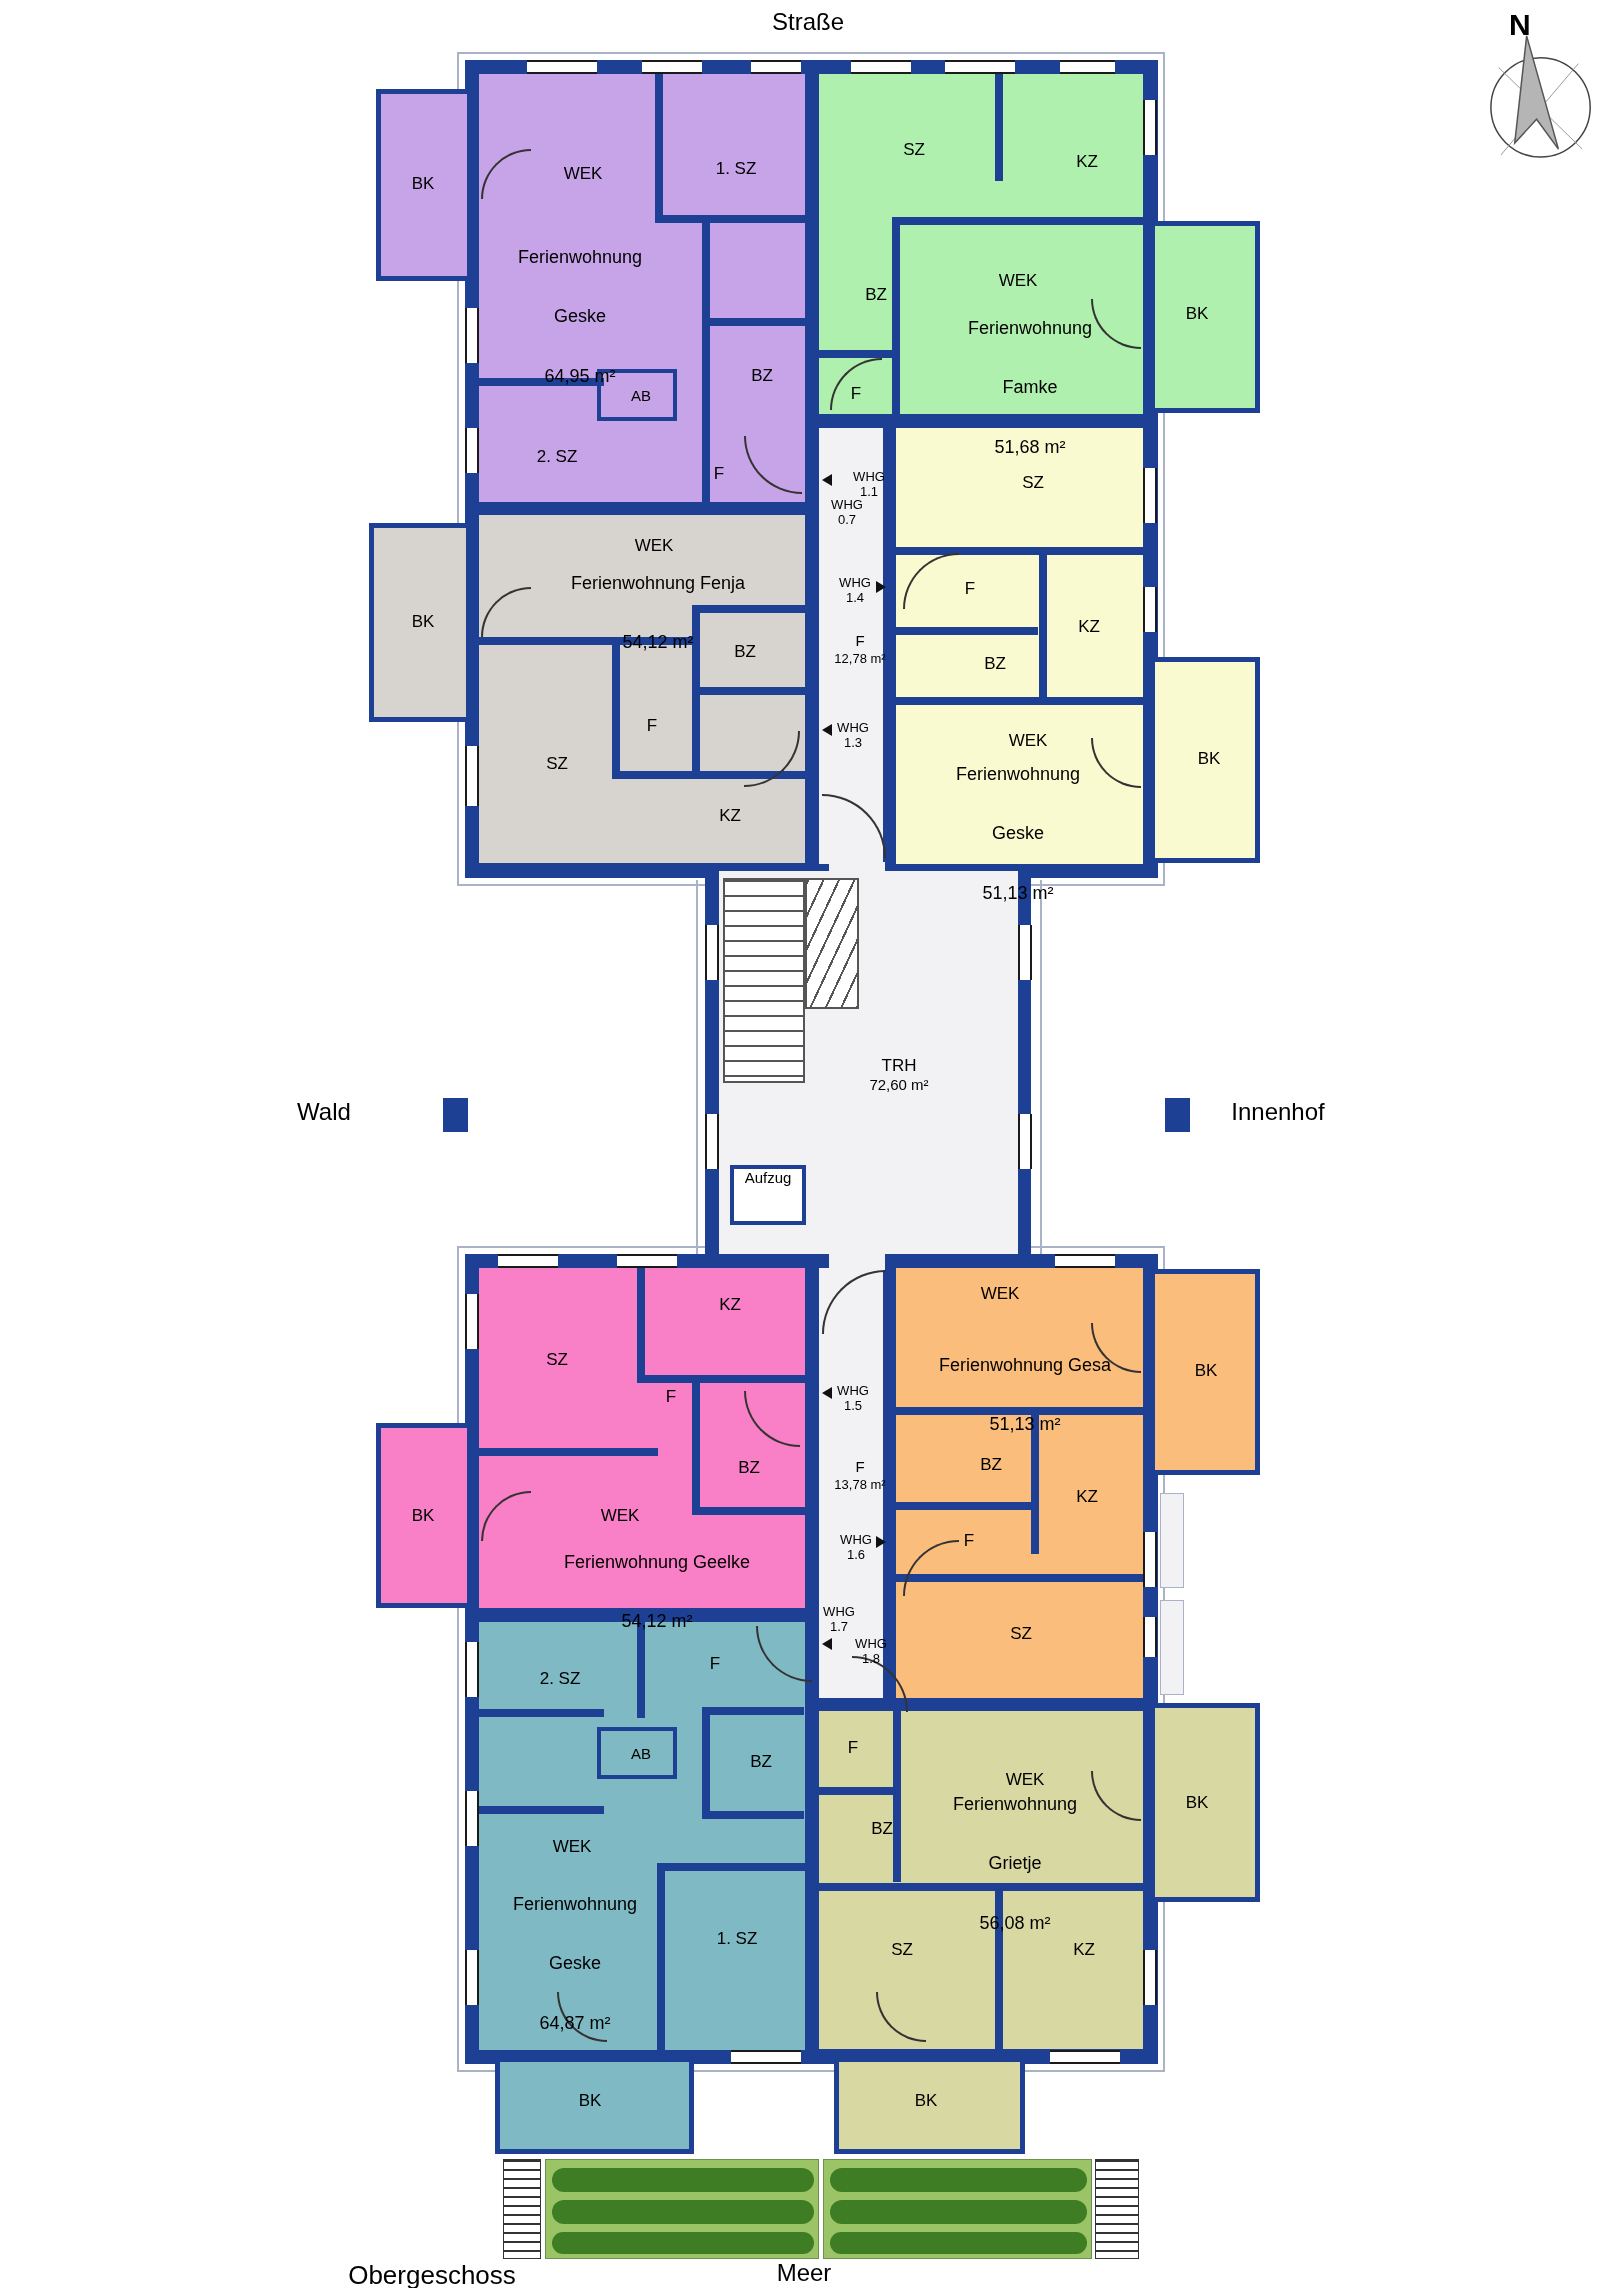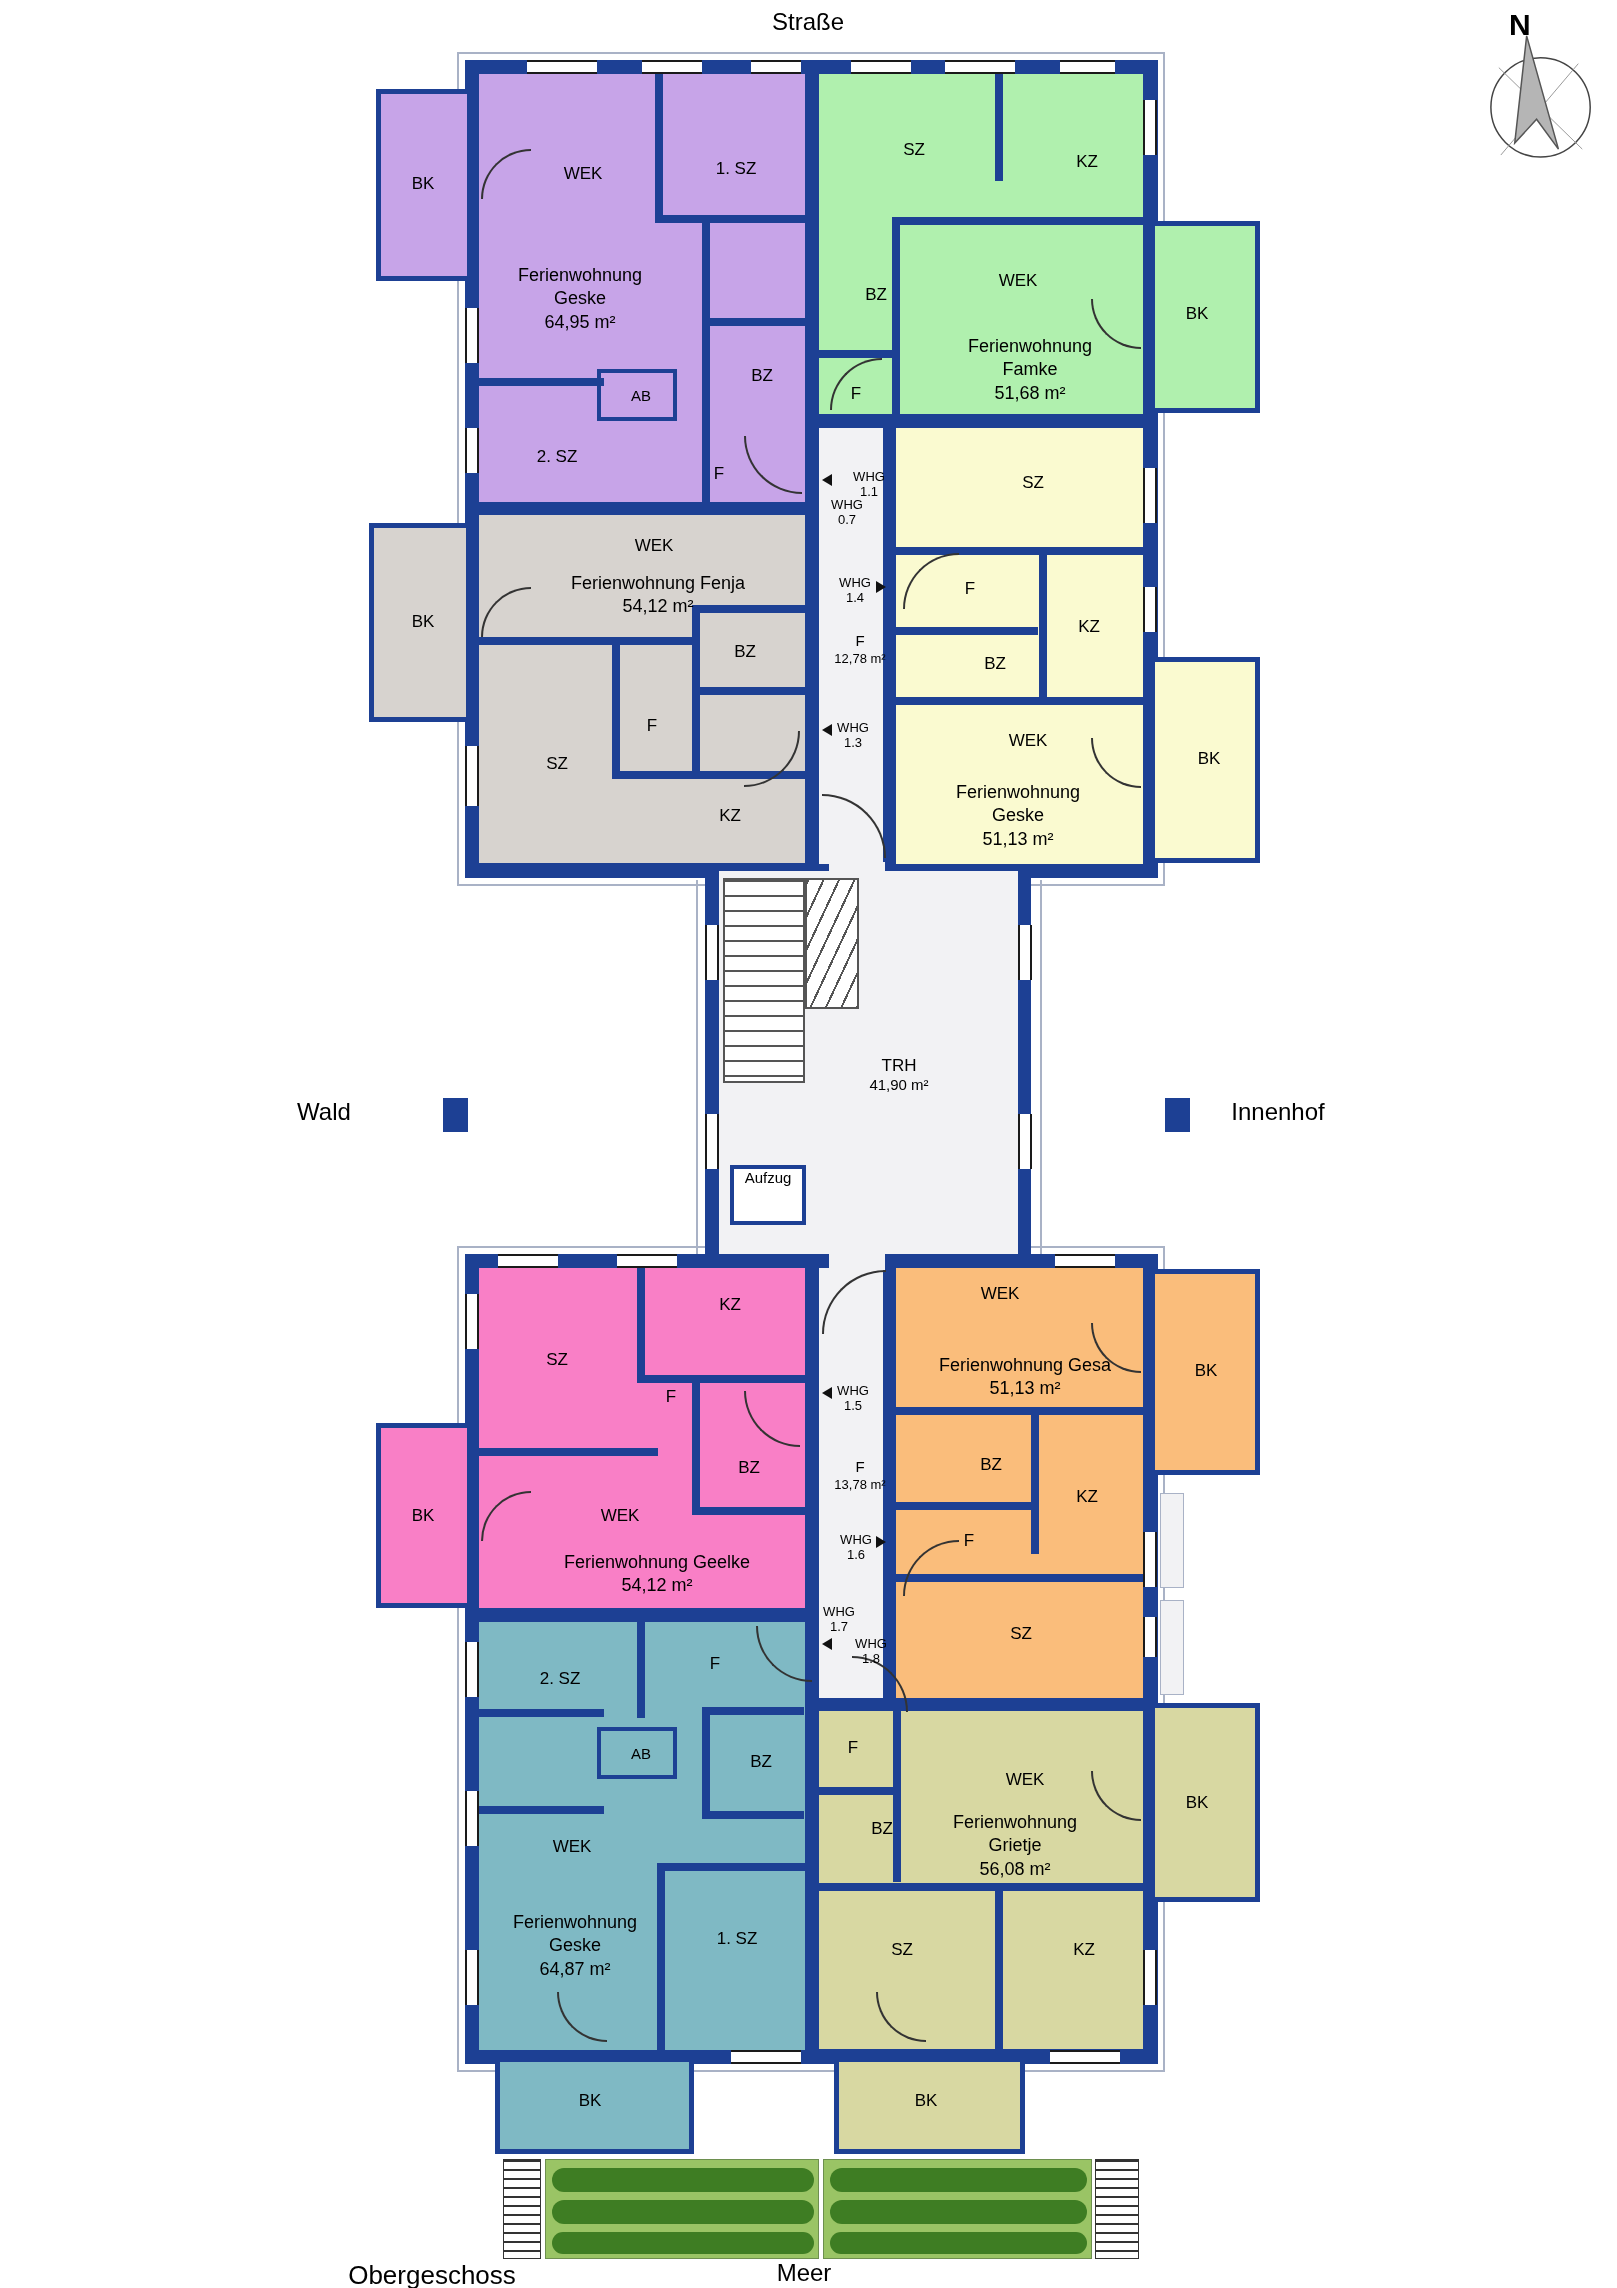--- a/index.html
+++ b/index.html
@@ -23,21 +23,21 @@
   .hatch    { position:absolute; background:#fff; background-image:repeating-linear-gradient(to bottom,#333 0 2px,transparent 2px 9px); border:1px solid #333; }
   .elevator { position:absolute; background:#fff; border:4px solid var(--wall); display:flex; align-items:flex-start; justify-content:center; font-size:15px; }
   .marker   { position:absolute; background:var(--wall); }
   .garden   { position:absolute; background:var(--garden); border:1px solid #6d8f4f; }
   .hedge    { position:absolute; background:var(--hedge); border-radius:12px; }
   .shaft    { position:absolute; background:var(--floor); border:1px solid var(--outline); }
 
   .lbl      { position:absolute; transform:translate(-50%,-50%); font-size:17px; white-space:nowrap; text-align:center; z-index:6; }
   .big-lbl  { position:absolute; transform:translate(-50%,-50%); font-size:24px; white-space:nowrap; z-index:6; }
   .apt-name { position:absolute; transform:translate(-50%,-50%); font-size:18px; text-align:center; line-height:1.3; white-space:nowrap; z-index:6; }
-  .apt-name .line { display:block; }
+  .apt-name .line { display:block;margin-top:36px; }
   .whg      { position:absolute; transform:translate(-50%,-50%); font-size:13px; width:38px; text-align:center; line-height:1.15; z-index:6; }
   .hall-lbl { position:absolute; transform:translate(-50%,-50%); font-size:15px; text-align:center; line-height:1.25; white-space:nowrap; z-index:6; }
   .hall-lbl .sub { display:block; font-size:13px; }
   .tri-l { position:absolute; width:0; height:0; border-top:6px solid transparent; border-bottom:6px solid transparent; border-right:10px solid #111; z-index:6; }
   .tri-r { position:absolute; width:0; height:0; border-top:6px solid transparent; border-bottom:6px solid transparent; border-left:10px solid #111; z-index:6; }
 </style>
 </head>
 <body>
 
 <div id="plan">
@@ -240,21 +240,21 @@
   <div class="whg" style="left:847px;top:513px">WHG 0.7</div>
   <div class="whg" style="left:855px;top:591px">WHG 1.4</div>
   <div class="whg" style="left:853px;top:736px">WHG 1.3</div>
   <div class="hall-lbl" style="left:860px;top:649px">
     <span>F</span>
     <span class="sub">12,78 m²</span>
   </div>
 
   <div class="hall-lbl" style="left:899px;top:1075px;font-size:17px">
     <span>TRH</span>
-    <span class="sub" style="font-size:15px">41,90 m²</span>
+    <span class="sub" style="font-size:15px">72,60 m²</span>
   </div>
 
   <div class="lbl" style="left:730px;top:1305px">KZ</div>
   <div class="lbl" style="left:557px;top:1360px">SZ</div>
   <div class="lbl" style="left:671px;top:1397px">F</div>
   <div class="lbl" style="left:749px;top:1468px">BZ</div>
   <div class="lbl" style="left:620px;top:1516px">WEK</div>
   <div class="lbl" style="left:423px;top:1516px">BK</div>
   <div class="apt-name" style="left:657px;top:1574px">
     <span class="line"><span>Ferienwohnung</span> <span>Geelke</span></span>

